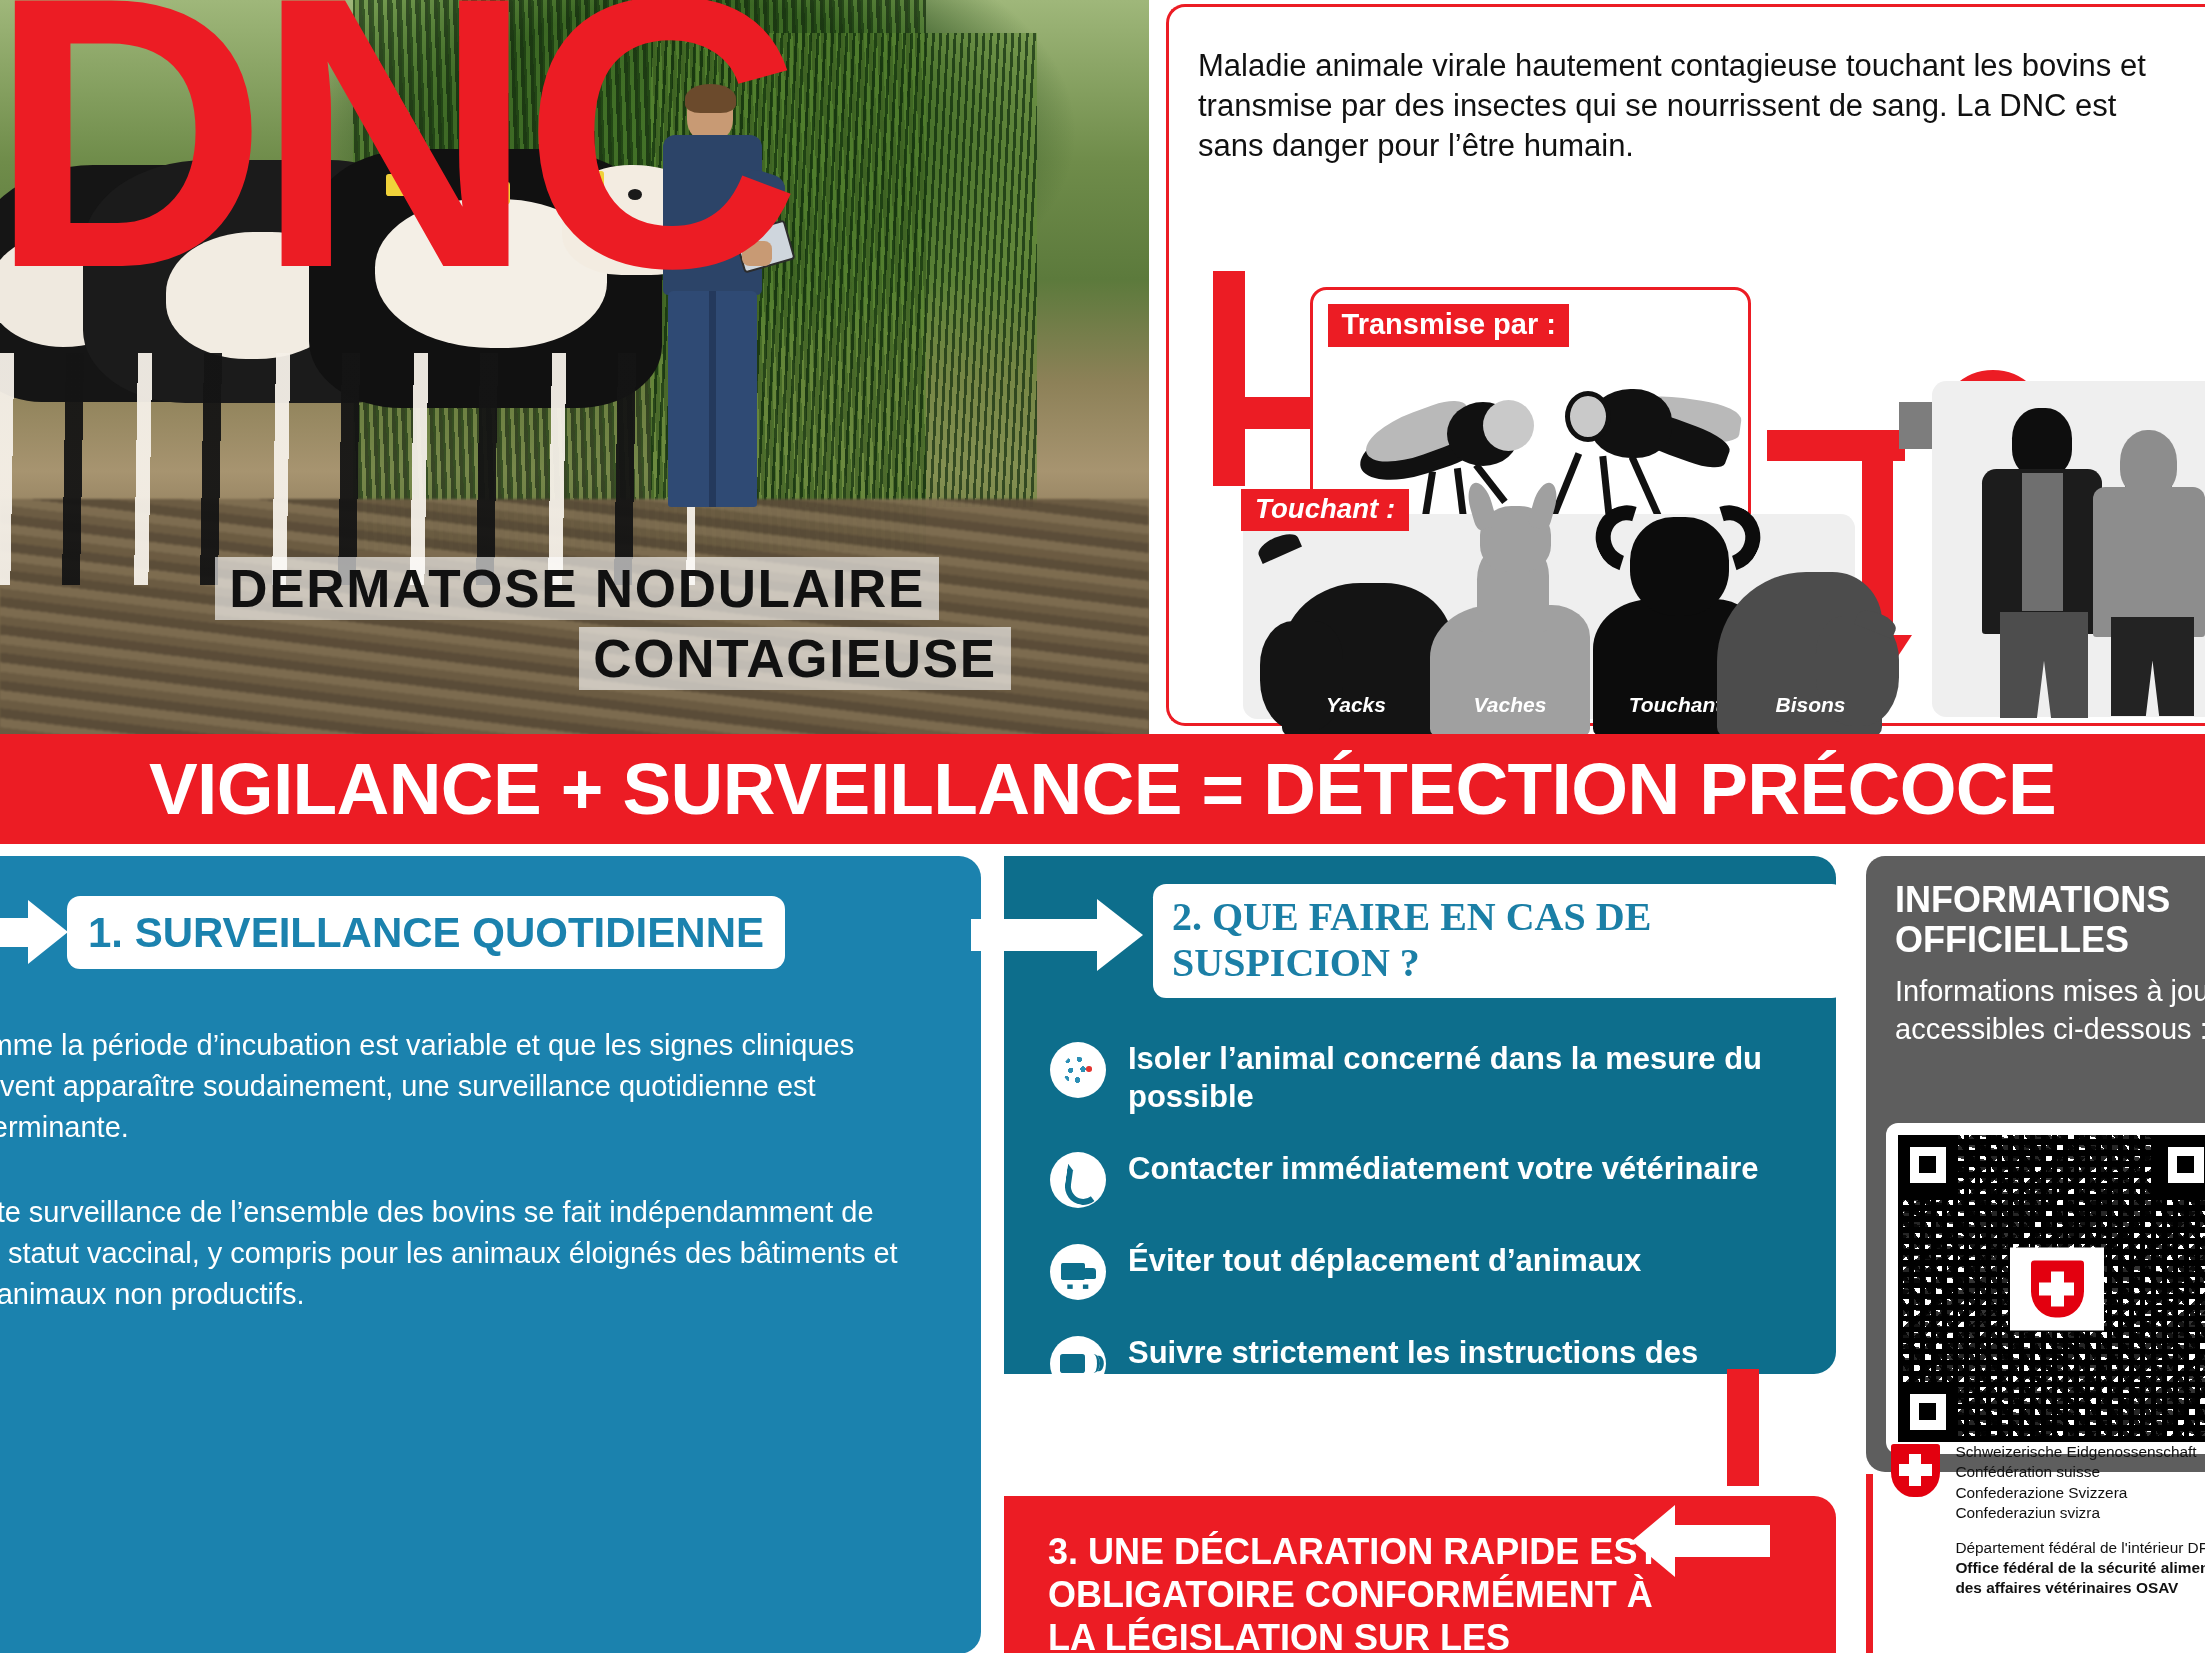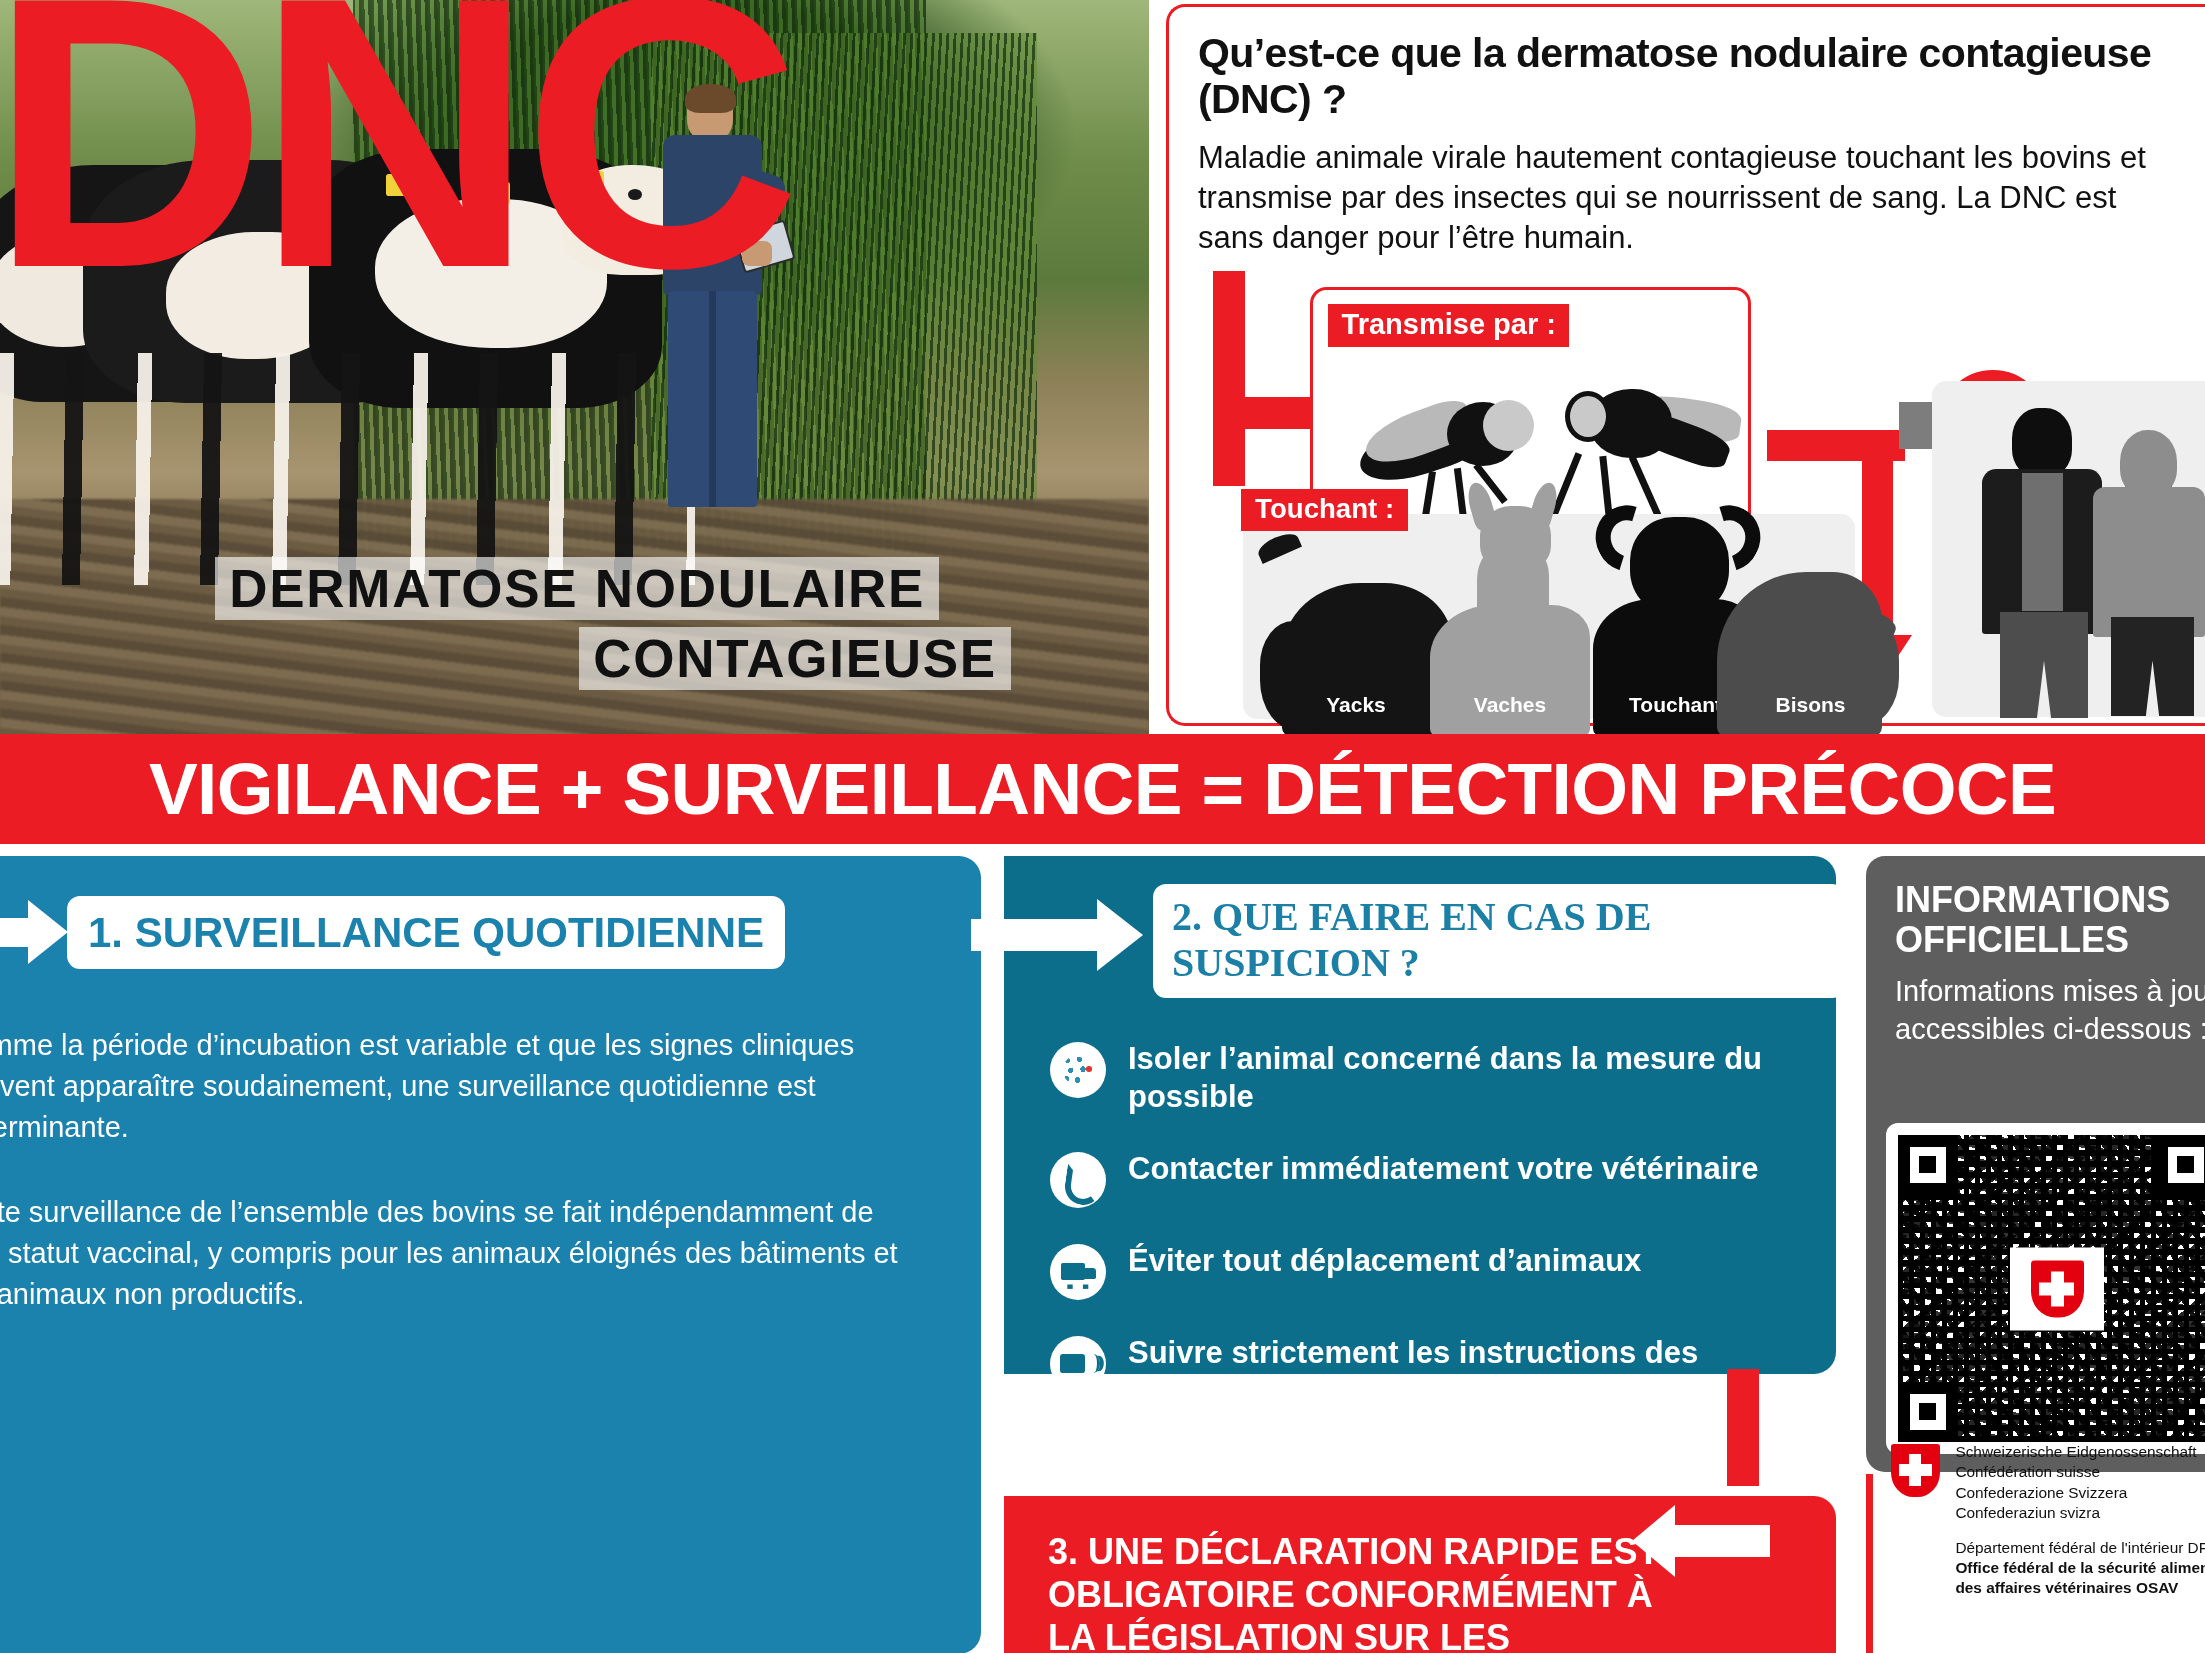--- a/index.html
+++ b/index.html
@@ -101,21 +101,21 @@
 
   .nosign { position:absolute; left:772px; top:105px; width:110px; height:110px;
     border:14.3px solid #ec1c24; border-radius:50%; }
   .nosign::after { content:""; position:absolute; left:-3.3px; top:34px; width:95px; height:14.3px;
     background:#ec1c24; transform:rotate(-45deg); }
   .gray-arrow { position:absolute; left:733px; top:137px; width:237px; height:47px; background:#7d7d7d; }
   .gray-head { position:absolute; left:966px; top:119px; width:0; height:0;
     border-top:41px solid transparent; border-bottom:41px solid transparent; border-left:60px solid #7d7d7d; }
 
   .animals-box { position:absolute; left:77px; top:249px; width:612px; height:205px;
-    background:#efefef; border-radius:14.3px; }
+    background:#efefef; border-radius:14.3px;font-style:italic; }
   .touchant { position:absolute; left:-2.2px; top:-25px; background:#ec1c24; color:#fff;
     font-size:27.6px; font-weight:bold; padding:3.9px 14.3px 6px; }
   .an { position:absolute; bottom:0; }
   .an .nm { position:absolute; bottom:20px; width:100%; text-align:center; color:#fff; font-size:21px; font-weight:bold; }
   .yak  { left:16.5px; bottom:-17.6px; width:193px; height:204px; }
   .yak .bd { position:absolute; left:22px; bottom:0; width:171px; height:154px; background:#141414; border-radius:46% 40% 6% 6%; }
   .yak .hd { position:absolute; left:0; bottom:5.5px; width:83px; height:110px; background:#141414; border-radius:40% 34% 40% 46%; }
   .yak .hn { position:absolute; left:-2.2px; top:4.4px; width:43px; height:19px; background:#141414; border-radius:50% 50% 0 0; transform:rotate(-24deg); }
   .vache { left:176px; bottom:-17.6px; width:182px; height:237px; }
   .vache .bd { position:absolute; left:11px; bottom:0; width:160px; height:132px; background:#a0a0a0; border-radius:40% 24% 6% 6%; }
@@ -278,21 +278,20 @@
       </div>
     </div>
     <div class="dnc">DNC</div>
     <div class="title-band">
       <div><span class="ln l1">DERMATOSE NODULAIRE</span></div>
       <div><span class="ln l2">CONTAGIEUSE</span></div>
     </div>
   </div>
 
   <div class="info-card">
-    <div class="info-h">Qu’est-ce que la dermatose nodulaire contagieuse (DNC) ?</div>
     <div class="info-p">Maladie animale virale hautement contagieuse touchant les bovins et transmise par des insectes qui se nourrissent de sang. La DNC est sans danger pour l’être humain.</div>
   </div>
 
   <div class="diagram">
     <div class="red-conn c-vert1"></div>
     <div class="red-conn c-horz1"></div>
     <div class="red-conn c-horz2"></div>
     <div class="red-conn c-vert2"></div>
     <div class="c-arrow-down"></div>
 

